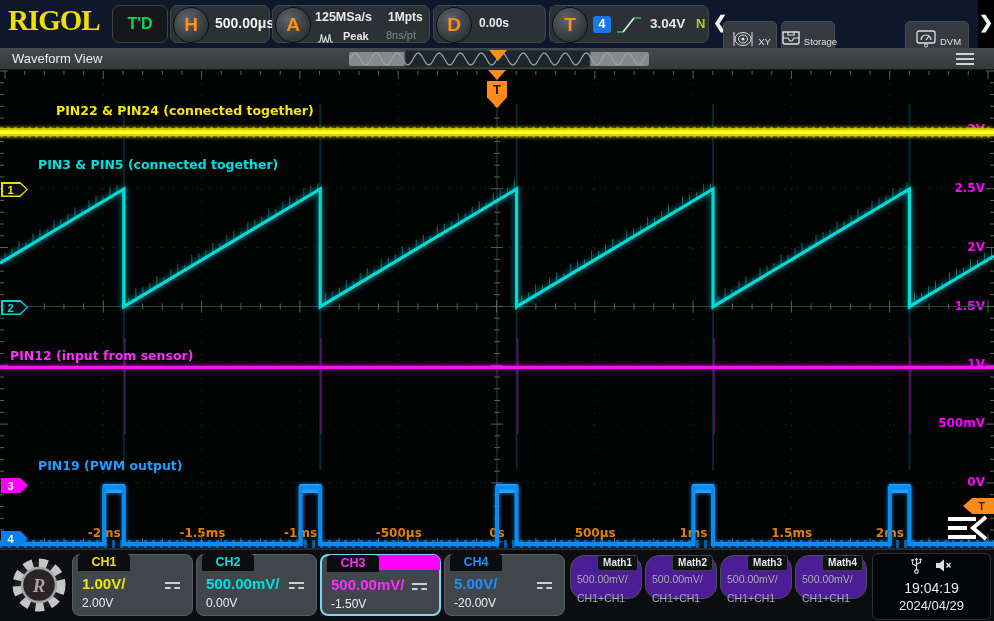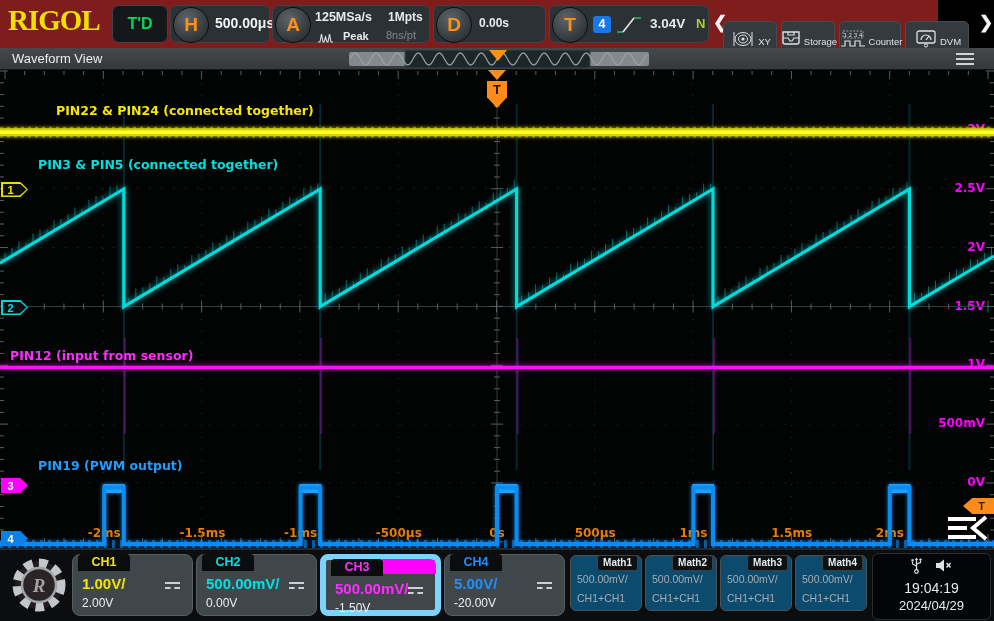--- a/index.html
+++ b/index.html
@@ -1,21 +1,21 @@
 <!DOCTYPE html>
 <html><head>
 <meta charset="utf-8">
 <style>
   html,body{margin:0;padding:0;background:#000;}
   body{width:994px;height:621px;position:relative;overflow:hidden;
        font-family:"Liberation Sans",sans-serif;color:#e8eaec;
        -webkit-font-smoothing:antialiased;}
 
   
-  #top-bar{position:absolute;left:0;top:0;width:938px;height:48px;background:#7f1d1d;}
+  #top-bar{position:absolute;left:0;top:0;width:938px;height:48px;background:#0f172a;padding-left:40px;}
   #logo{position:absolute;left:8px;top:4px;font-family:"Liberation Serif",serif;
         font-weight:900;font-size:29px;letter-spacing:-1px;color:#f0e000;font-style:normal;}
   .tpanel{position:absolute;top:5px;height:38px;background:#2b3134;border:1px solid #3e4447;
           border-radius:7px;box-sizing:border-box;}
   #td-panel{left:112px;width:56px;background:#14181a;display:flex;align-items:center;justify-content:center;}
   #td-panel span{color:#00d95a;font-weight:bold;font-size:16px;}
   .keycircle{position:absolute;left:2px;top:1px;width:34px;height:34px;border-radius:50%;
              background:radial-gradient(circle at 38% 32%,#5d6367,#2e3336 75%);
              border:1px solid #0c0e0f;display:flex;align-items:center;justify-content:center;
              color:#ff9015;font-weight:bold;font-size:19px;}
@@ -92,25 +92,25 @@
   .chcard{position:absolute;top:4px;width:121px;height:62px;background:#40474b;
       border:1.5px solid #575d61;border-radius:8px;box-sizing:border-box;cursor:pointer;}
   .chtab{position:absolute;left:5px;top:-1px;width:52px;height:17px;background:#0a0c0d;
       border-radius:4px 4px 0 0;text-align:center;font-size:12.5px;font-weight:bold;line-height:17px;}
   .chscale{position:absolute;left:9px;top:20px;font-size:15px;font-weight:bold;}
   .choffset{position:absolute;left:9px;top:41px;font-size:12px;color:#eceef0;}
   .coupling{position:absolute;right:12px;top:27px;width:15px;}
   .coupling .l1{height:2px;background:#cdd0d2;margin-bottom:2.5px;}
   .coupling .l2{height:0;border-top:2px dashed #cdd0d2;}
   #card-ch1{left:72px;} #card-ch2{left:196px;} #card-ch3{left:320px;} #card-ch4{left:444px;}
-  #card-ch3{border:6px solid #7dd3fc;}
+  #card-ch3{border:2px solid #7dd3fc;}
   #card-ch3 .seltab{position:absolute;left:56px;right:-1px;top:-1px;height:15px;
       background:#ff00ff;border-radius:0 6px 0 0;}
-  .mathcard{position:absolute;top:5px;width:72px;height:56px;background:#0c4a6e;
-      border:1.5px solid #4a5155;border-radius:6px;box-sizing:border-box;cursor:pointer;}
+  .mathcard{position:absolute;top:5px;width:72px;height:44px;background:#4c1d95;
+      border:1.5px solid #4a5155;border-radius:14px;box-sizing:border-box;cursor:pointer;}
   .mathtab{position:absolute;right:3px;top:-1px;padding:0 5px;height:14px;background:#0e1112;
       border:1px solid #3a4043;border-radius:3px;font-size:10px;font-weight:bold;
       color:#e8eaec;line-height:13px;}
   .mline1{position:absolute;left:6px;top:17px;font-size:10.5px;color:#a7adb0;}
   .mline2{position:absolute;left:6px;top:36px;font-size:10.5px;color:#a7adb0;}
   #card-m1{left:570px;} #card-m2{left:645px;} #card-m3{left:720px;} #card-m4{left:795px;}
   #clock{position:absolute;left:872px;top:3px;width:117px;height:65px;background:#040506;
       border:1px solid #2a2f32;border-radius:6px;text-align:center;}
   #clock .icons{margin-top:3px;display:flex;justify-content:center;gap:12px;align-items:center;}
   #clock .time{font-size:14px;margin-top:2px;} #clock .date{font-size:13px;margin-top:2px;}
@@ -178,30 +178,20 @@
   </div>
   <div id="btn-storage" class="toolbtn">
     <span>
       <svg width="24" height="18" viewBox="0 0 24 18">
           <path d="M4,2 h16 v10 a2,2 0 0 1 -2,2 h-12 a2,2 0 0 1 -2,-2 z" stroke="#dfe2e4" fill="none" stroke-width="1.4"></path>
           <path d="M4,8 h5 l2,3 h2 l2,-3 h5" stroke="#dfe2e4" fill="none" stroke-width="1.2"></path>
           <path d="M9,2 v3 h6 v-3" stroke="#dfe2e4" fill="none" stroke-width="1.2"></path>
         </svg>
     </span>
     <span class="lbl">Storage</span>
-  </div>
-  <div id="btn-counter" class="toolbtn">
-    <span>
-      <svg width="30" height="18" viewBox="0 0 30 18">
-          <rect x="5" y="1" width="20" height="7" stroke="#9ea4a7" fill="none" stroke-dasharray="2 1.4"></rect>
-          <text x="15" y="7" font-size="5.5" fill="#dfe2e4" text-anchor="middle" font-family="DejaVu Sans">1 2 3 4</text>
-          <path d="M3,16 h4 v-5 h5 v5 h5 v-5 h5 v5 h5" stroke="#dfe2e4" fill="none" stroke-width="1.2"></path>
-        </svg>
-    </span>
-    <span class="lbl">Counter</span>
   </div>
   <div id="btn-dvm" class="toolbtn">
     <span>
       <svg width="26" height="18" viewBox="0 0 26 18">
           <rect x="4" y="1" width="18" height="12" rx="2" stroke="#dfe2e4" fill="none" stroke-width="1.3"></rect>
           <path d="M8,10 a5,5 0 0 1 10,0" stroke="#dfe2e4" fill="none" stroke-width="1.2"></path>
           <line x1="13" y1="10" x2="16" y2="6" stroke="#dfe2e4" stroke-width="1.2"></line>
           <circle cx="13" cy="15.5" r="1.6" stroke="#dfe2e4" fill="none"></circle>
         </svg>
     </span>

